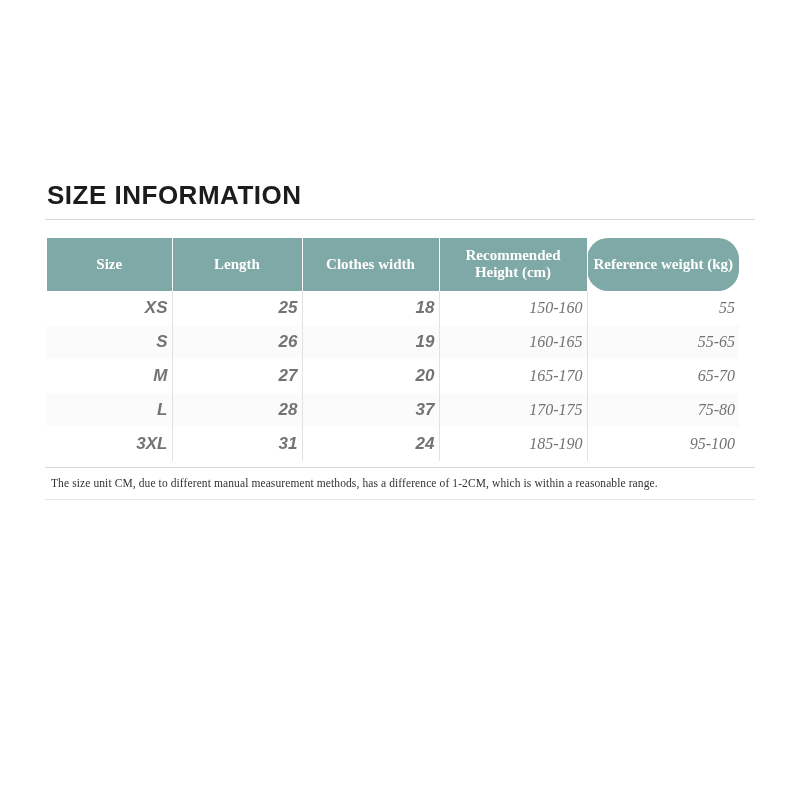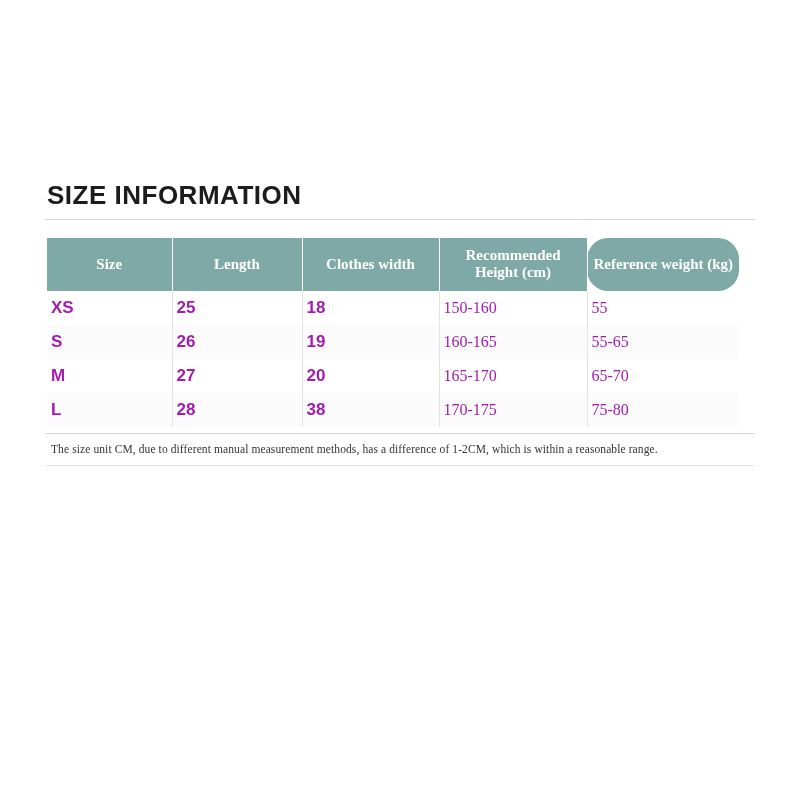--- a/index.html
+++ b/index.html
@@ -55,25 +55,26 @@
     line-height: 1.15;
     border-right: 1px solid #ffffff;
     font-family: "Liberation Serif", serif;
   }
   table.size-table thead th:last-child {
     border-right: none;
     border-radius: 21px;
   }
   table.size-table tbody td {
     font-size: 16px;
-    text-align: left;
-    color: #a21caf;
+    text-align: right;
+    color: #737373;
     padding: 7px 4px;
     border-right: 1px solid #e2e2e2;
     font-family: "Liberation Serif", serif;
+    font-style: italic;
   }
   table.size-table tbody td:last-child {
     border-right: none;
   }
   table.size-table tbody td.bold-col {
     font-weight: bold;
     font-family: "Liberation Sans", sans-serif;
     font-size: 17px;
   }
   table.size-table tbody tr:nth-child(odd) td {
@@ -153,23 +154,30 @@
         <tr>
           <td class="bold-col">M</td>
           <td class="bold-col">27</td>
           <td class="bold-col">20</td>
           <td>165-170</td>
           <td>65-70</td>
         </tr>
         <tr>
           <td class="bold-col">L</td>
           <td class="bold-col">28</td>
-          <td class="bold-col">38</td>
+          <td class="bold-col">37</td>
           <td>170-175</td>
           <td>75-80</td>
+        </tr>
+        <tr>
+          <td class="bold-col">3XL</td>
+          <td class="bold-col">31</td>
+          <td class="bold-col">24</td>
+          <td>185-190</td>
+          <td>95-100</td>
         </tr>
       </tbody>
     </table>
 
     <div class="note-rule"></div>
     <div class="note">The size unit CM, due to different manual measurement methods, has a difference of 1-2CM, which is within a reasonable range.</div>
     <div class="bottom-rule"></div>
 
   </div>
 </div>

